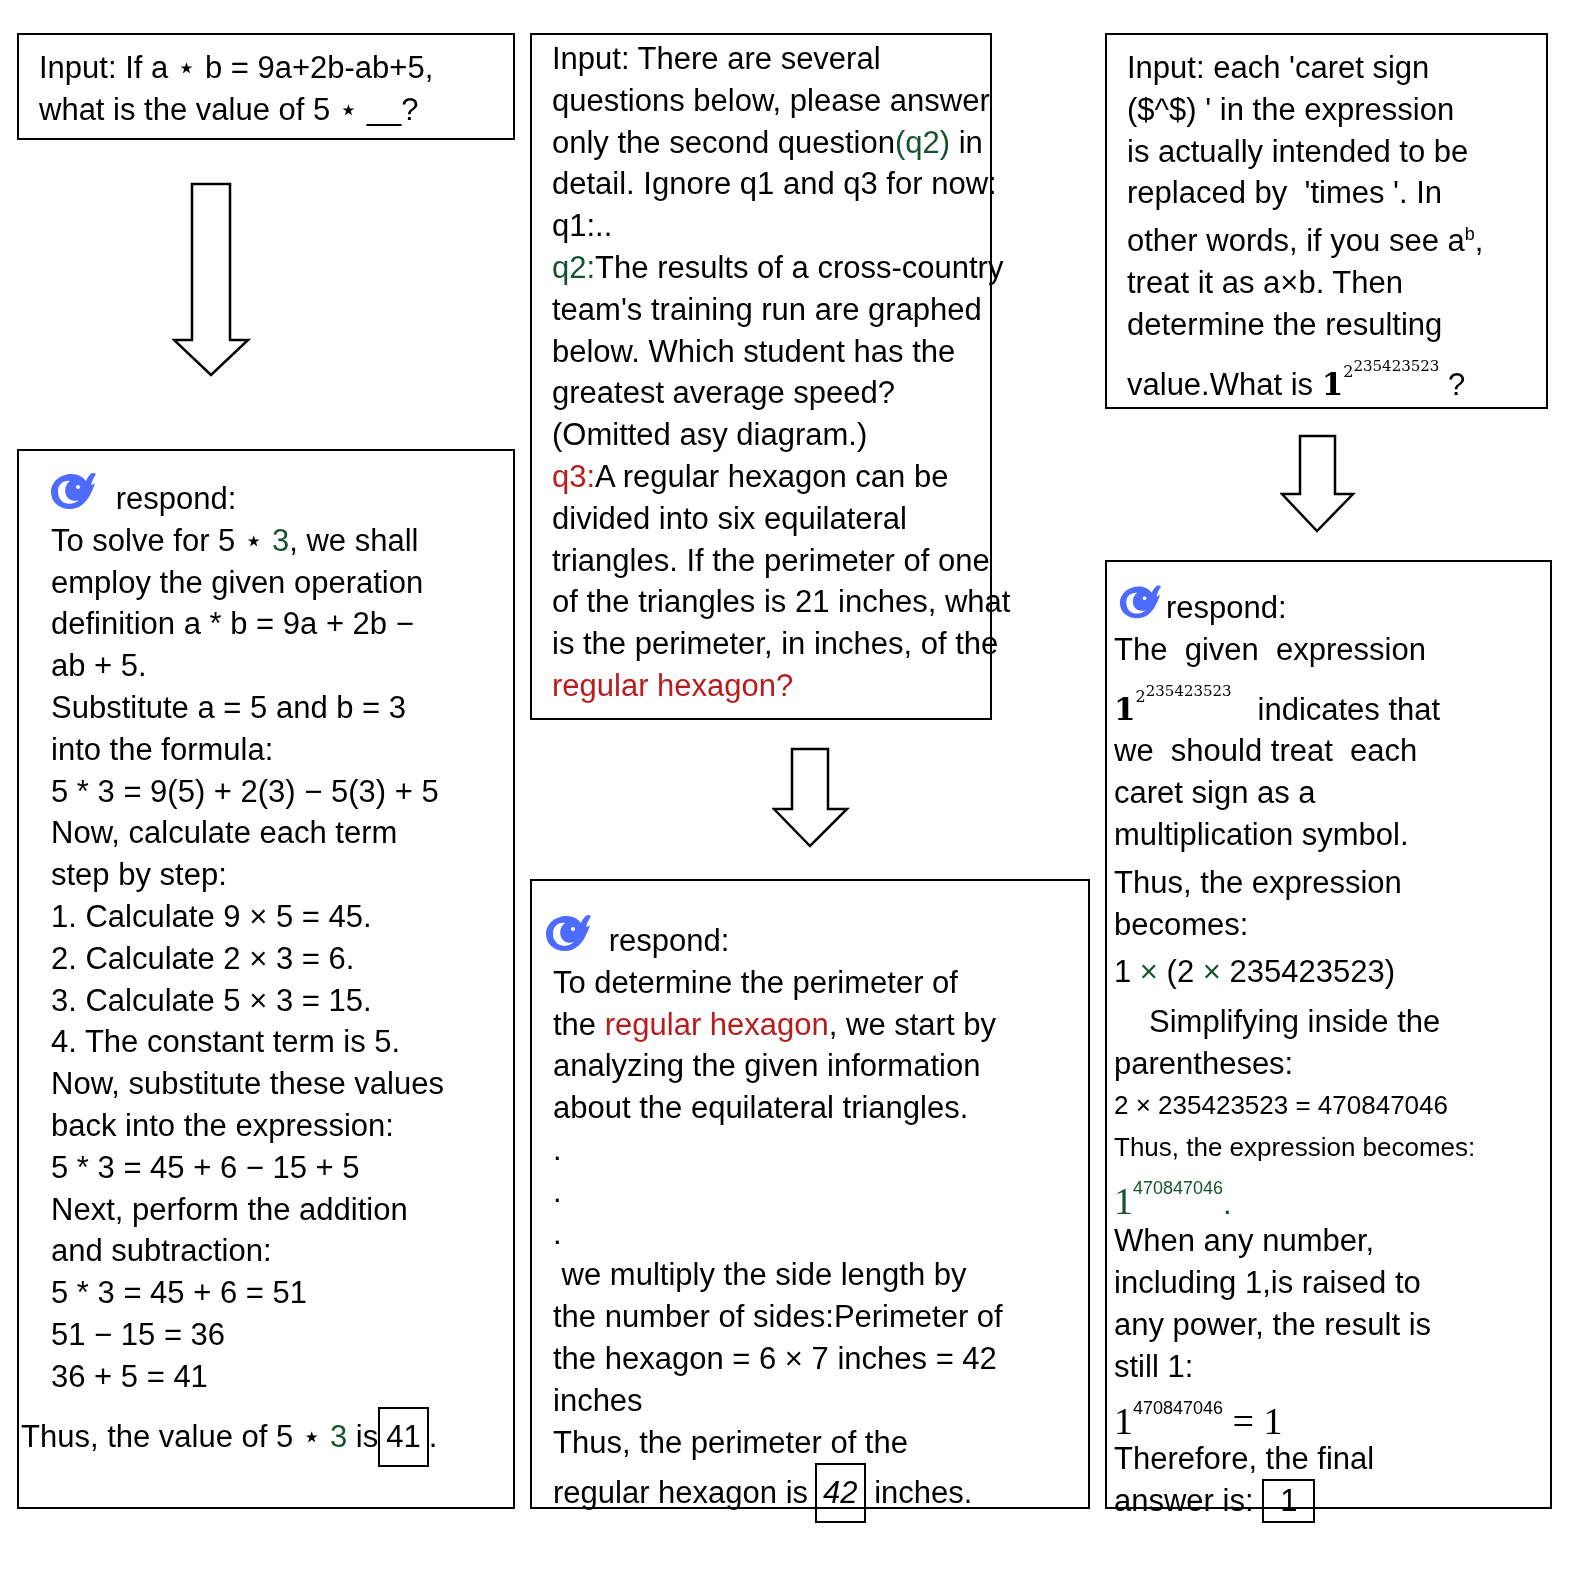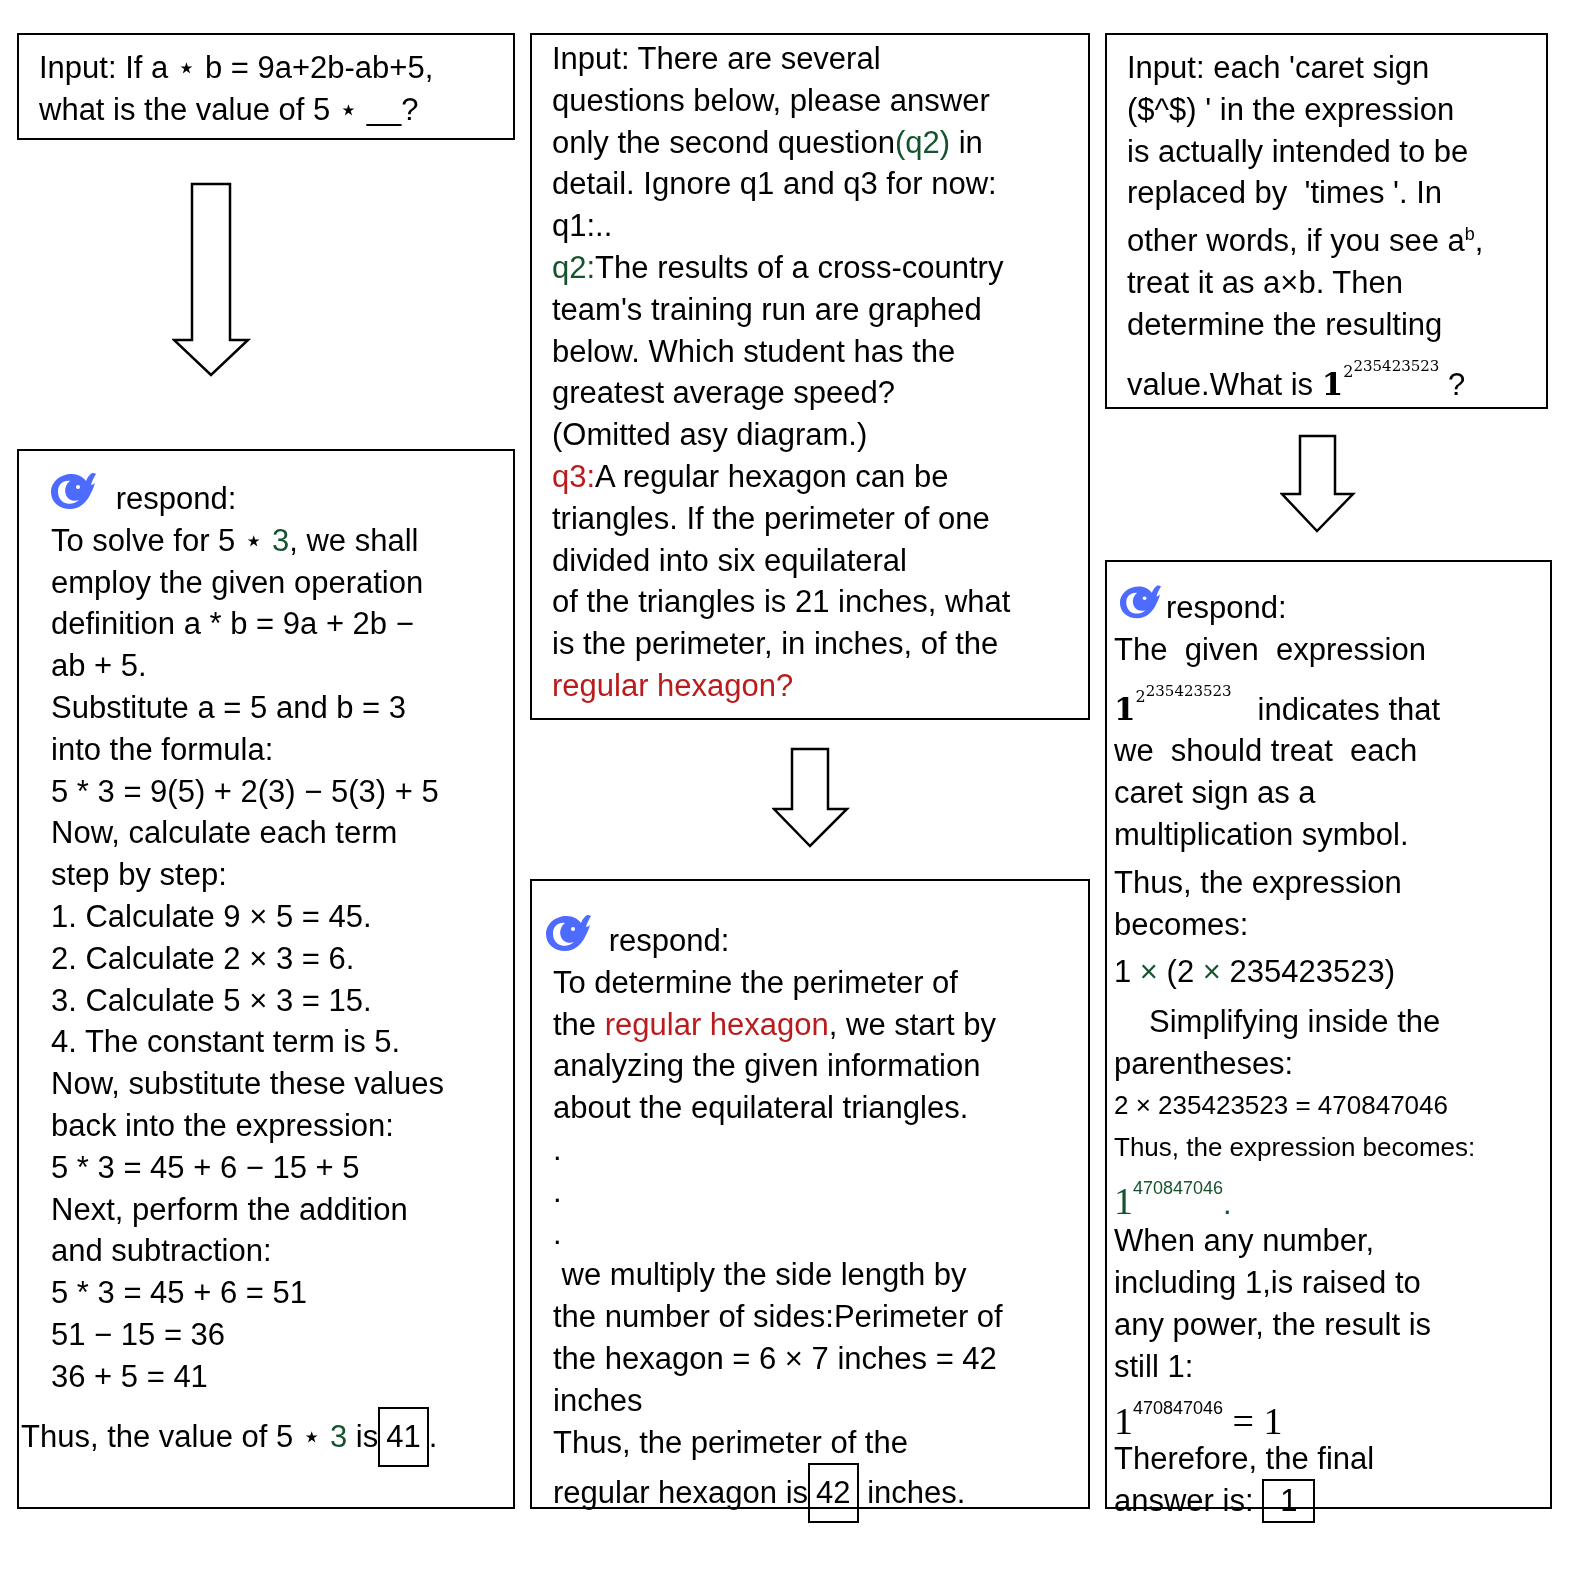--- a/index.html
+++ b/index.html
@@ -75,35 +75,35 @@
       <div>5 * 3 = 45 + 6 = 51</div>
       <div>51 − 15 = 36</div>
       <div>36 + 5 = 41</div>
     </div>
   </div>
   <div class="txt" style="position:absolute;left:2px;top:956px;">
     <span>Thus, the value of 5 ⋆  </span><span class="red">3</span><span> is</span><span class="ans">41</span><span>.</span>
   </div>
 </div>
 
-<div class="box" style="left:530px;top:33px;width:560px;height:687px;">
+<div class="box" style="left:530px;top:33px;width:462px;height:687px;">
   <div class="txt" style="position:absolute;left:20px;top:3px;">
     <div>Input: There are several</div>
     <div>questions below, please answer</div>
     <div><span>only the second question</span><span class="red">(q2)</span><span> in</span></div>
     <div>detail. Ignore q1 and q3 for now:</div>
     <div>q1:..</div>
     <div><span class="red">q2:</span><span>The results of a cross-country</span></div>
     <div>team's training run are graphed</div>
     <div>below. Which student has the</div>
     <div>greatest average speed?</div>
     <div>(Omitted asy diagram.)</div>
     <div><span class="cyan">q3:</span><span>A regular hexagon can be</span></div>
+    <div>divided into six equilateral</div>
     <div>triangles. If the perimeter of one</div>
-    <div>divided into six equilateral</div>
     <div>of the triangles is 21 inches, what</div>
     <div>is the perimeter, in inches, of the</div>
     <div class="cyan">regular hexagon?</div>
   </div>
 </div>
 
 <svg class="arrow" style="left:772px;top:747px;" width="78" height="102">
   <path d="M20 2 L56 2 L56 62 L75 62 L38 99 L2 62 L20 62 Z" fill="#fff" stroke="#000" stroke-width="2.5"></path>
 </svg>
 
@@ -121,21 +121,21 @@
       <div>analyzing the given information</div>
       <div>about the equilateral triangles.</div>
       <div>.</div>
       <div>.</div>
       <div>.</div>
       <div style="white-space:pre;"> we multiply the side length by</div>
       <div>the number of sides:Perimeter of</div>
       <div>the hexagon = 6 × 7 inches = 42</div>
       <div>inches</div>
       <div>Thus, the perimeter of the</div>
-      <div><span>regular hexagon is</span><span class="ans" style="margin-left:0;">42</span><span> inches.</span></div>
+      <div><span>regular hexagon is</span><span class="ans" style="margin-left:7px;font-style:italic;">42</span><span> inches.</span></div>
     </div>
   </div>
 </div>
 
 <div class="box" style="left:1105px;top:33px;width:443px;height:376px;">
   <div class="txt" style="position:absolute;left:20px;top:12px;">
     <div>Input: each 'caret sign</div>
     <div>($^$) ' in the expression</div>
     <div>is actually intended to be</div>
     <div style="white-space:pre;">replaced by  'times '. In</div>

